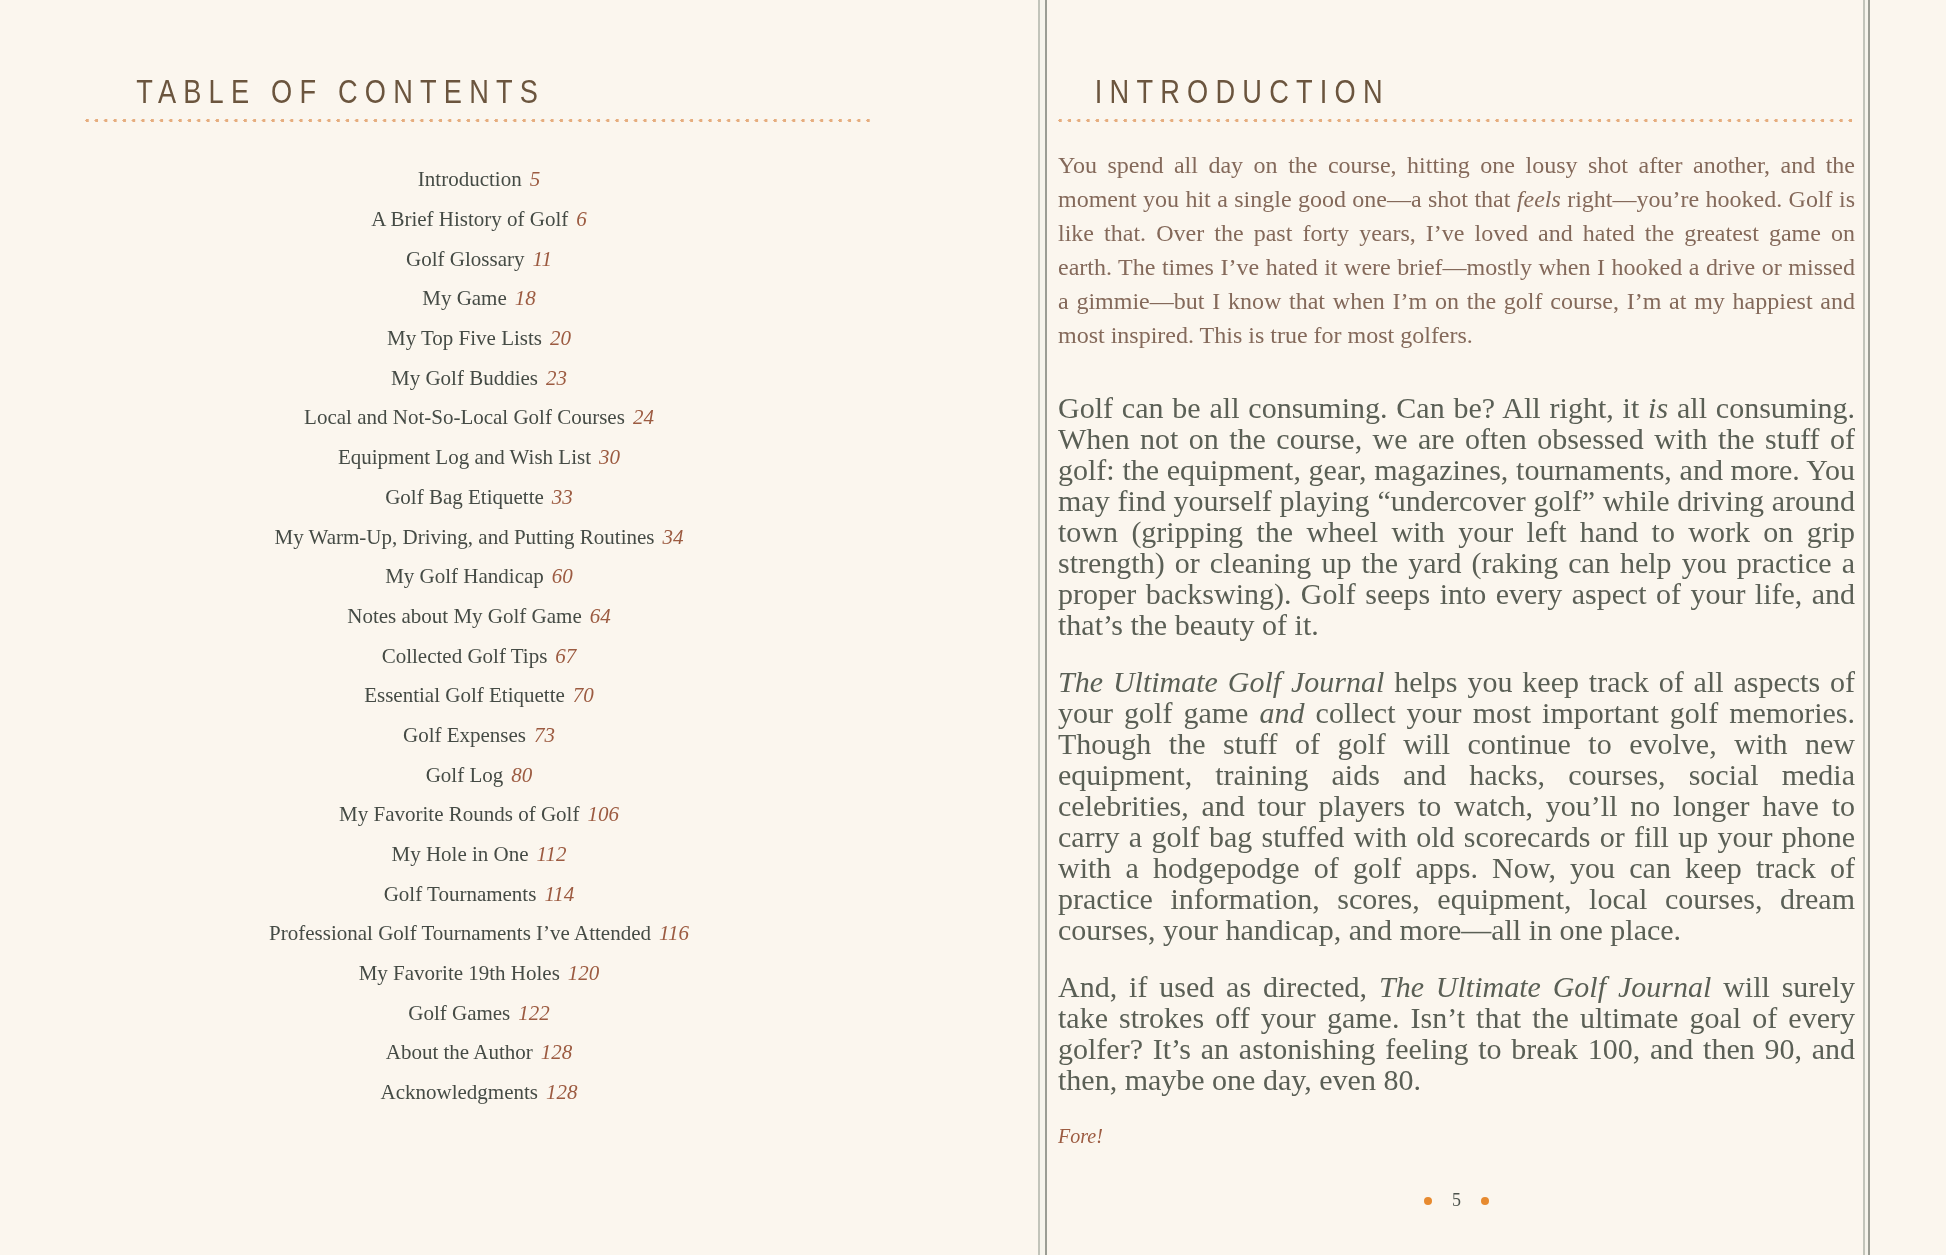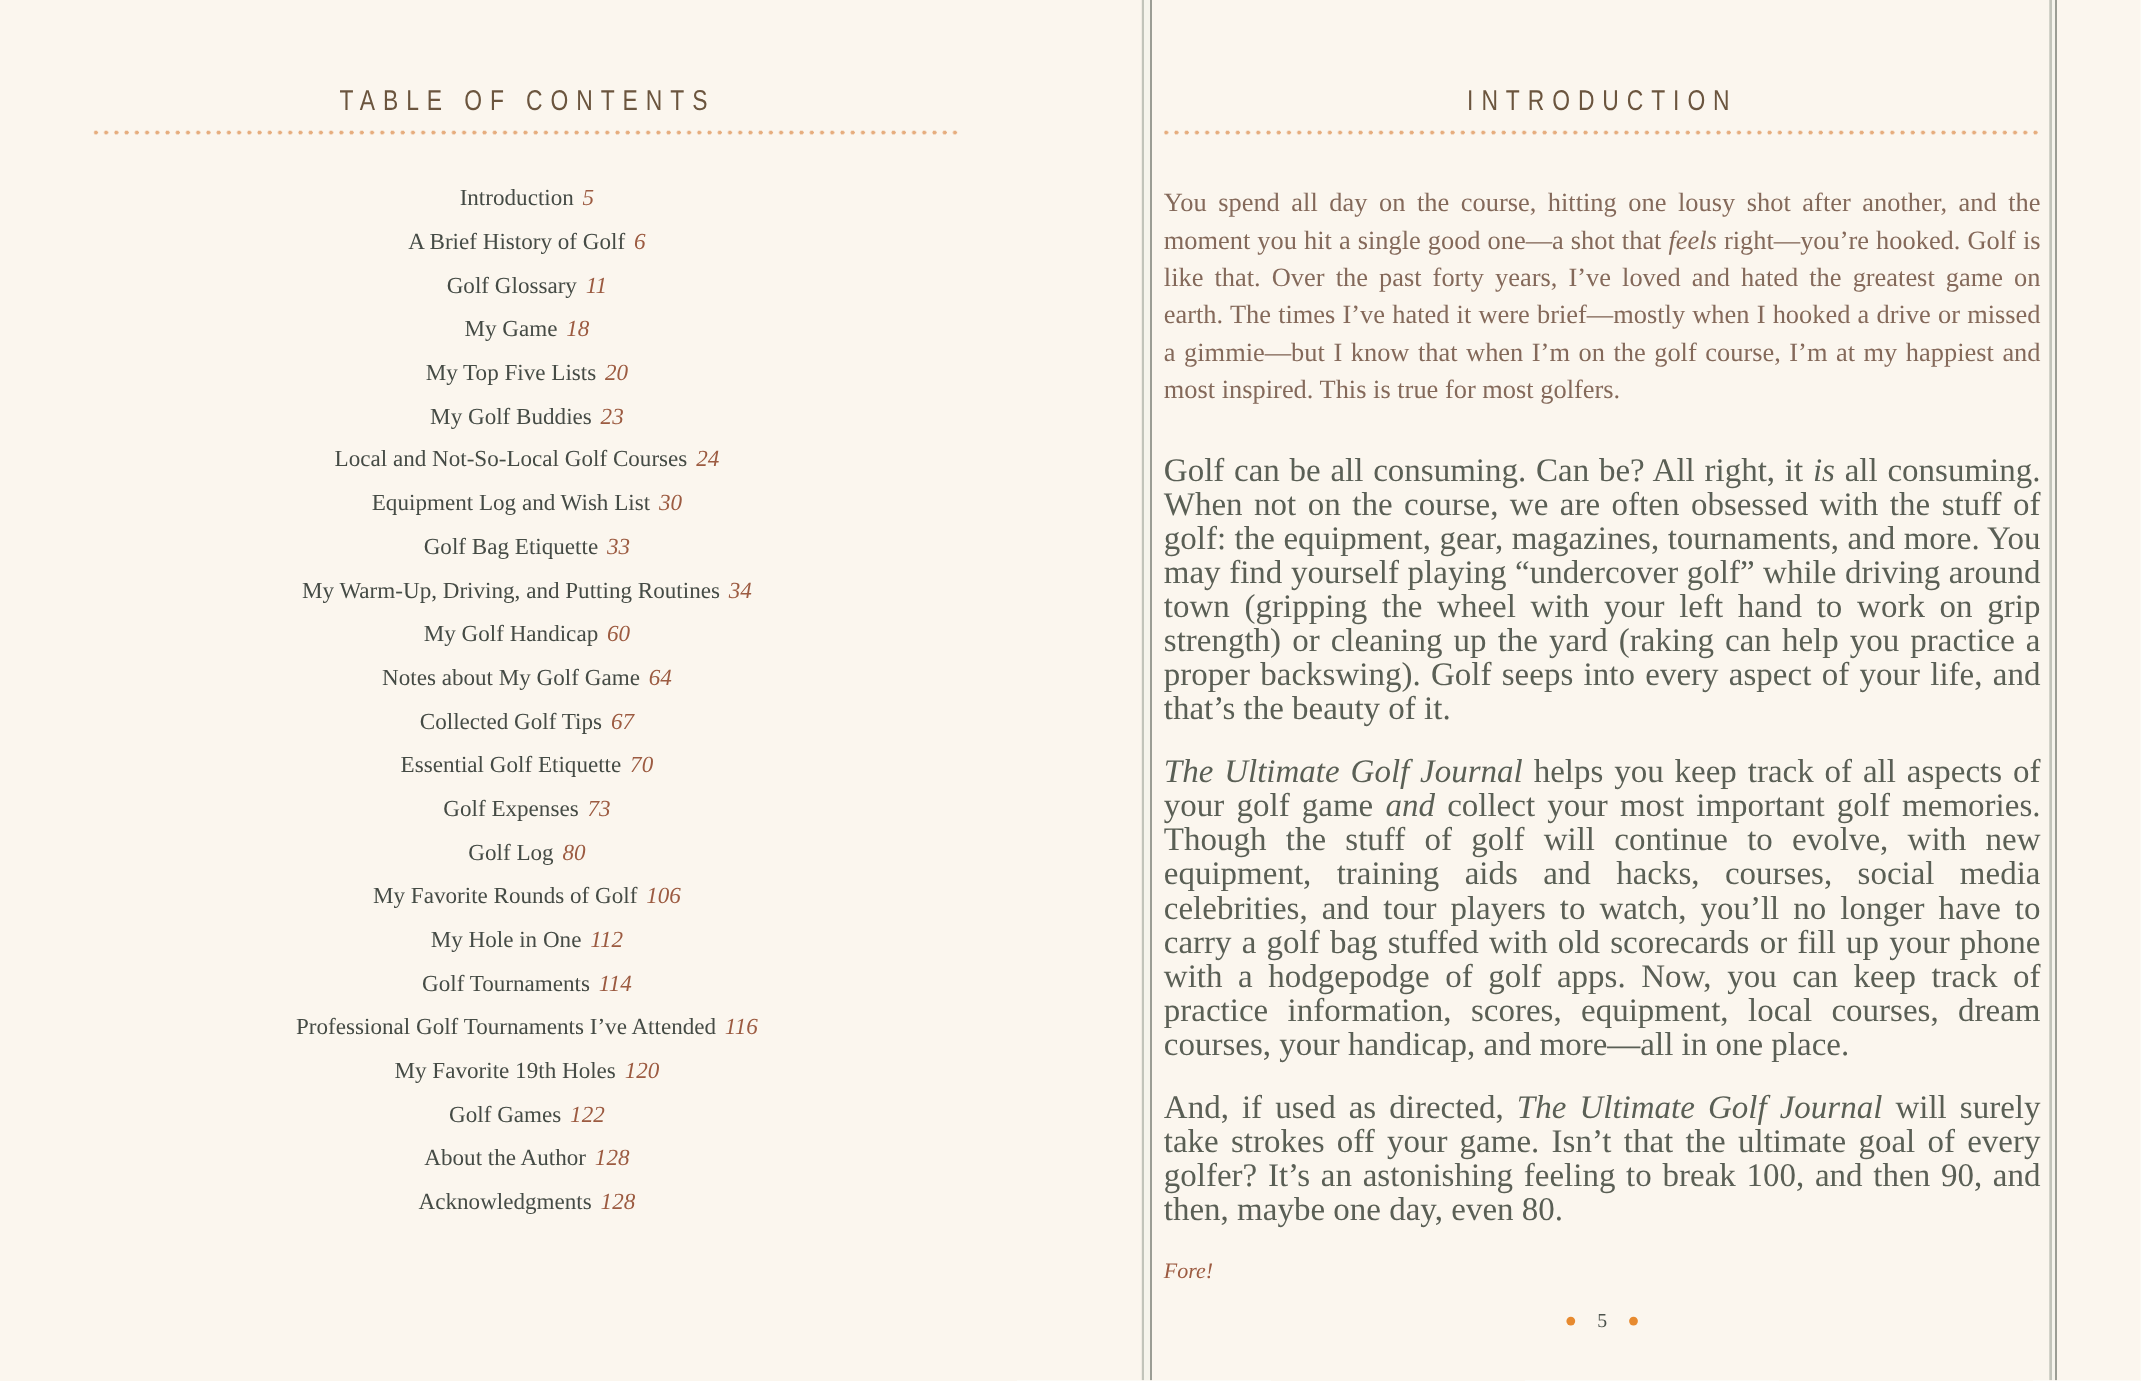--- a/index.html
+++ b/index.html
@@ -6,38 +6,38 @@
     --bg:#fbf6ee; --header:#6b553e; --dots:#e6ad7e;
     --toc_label:#454b45; --accent_num:#9c5b41;
     --lead_text:#84695a; --body_text:#5a5f55;
     --footer_dot:#e78a2f; --page_num:#4c524c;
     --spine_dark:#9b9d94; --spine_mid:#f6f4ec; --spine_light:#c2c4ba;
   }
   html,body{margin:0;padding:0;}
   body{width:1946px;height:1255px;overflow:hidden;font-family:"Liberation Serif",serif;}
   .spread{position:relative;width:1946px;height:1255px;background:var(--bg);overflow:hidden;}
 
-  .page-title{position:absolute;margin:0;text-align:center;font-family:"Liberation Sans",sans-serif;
-    font-weight:400;font-size:26px;line-height:30px;letter-spacing:9px;color:var(--header);}
+  .page-title{position:absolute;margin:0;text-align:left;font-family:"Liberation Sans",sans-serif;
+    font-weight:400;font-size:34px;line-height:30px;letter-spacing:9px;color:var(--header);}
   .page-title .title-inner{display:inline-block;transform:scaleX(.8);white-space:nowrap;}
   .title-left{left:85px;width:788px;top:76px;}
   .title-right{left:1058px;width:797px;top:76px;}
 
   .dotted{position:absolute;height:5px;
     background-image:radial-gradient(circle at 2.2px 2.5px, var(--dots) 1.7px, rgba(0,0,0,0) 2px);
     background-size:9.3px 5px;background-repeat:repeat-x;}
   .dotted-left{left:85px;width:788px;top:118px;}
   .dotted-right{left:1058px;width:797px;top:118px;}
 
   .toc-list{position:absolute;left:85px;width:788px;top:160px;font-size:21px;}
   .toc-entry{height:39.7px;display:flex;align-items:center;justify-content:center;
     white-space:nowrap;color:var(--toc_label);}
   .toc-page{font-style:italic;color:var(--accent_num);margin-left:8px;}
 
-  .paras{position:absolute;left:1058px;width:797px;top:168px;text-align:justify;}
+  .paras{position:absolute;left:1058px;width:797px;top:148px;text-align:justify;}
   .paras p{margin:0;}
   .paras .lead{font-size:24px;line-height:34px;color:var(--lead_text);margin-bottom:40px;}
   .paras .body{font-size:30px;line-height:31px;color:var(--body_text);margin-bottom:26px;}
   .paras .signoff{font-size:20px;line-height:26px;color:var(--accent_num);font-style:italic;
     margin-top:28px;text-align:left;}
   .it{font-style:italic;}
 
   .footer{position:absolute;left:1058px;width:797px;top:1190px;display:flex;
     align-items:center;justify-content:center;gap:20px;}
   .footer .dot{width:8px;height:8px;border-radius:50%;background:var(--footer_dot);}

